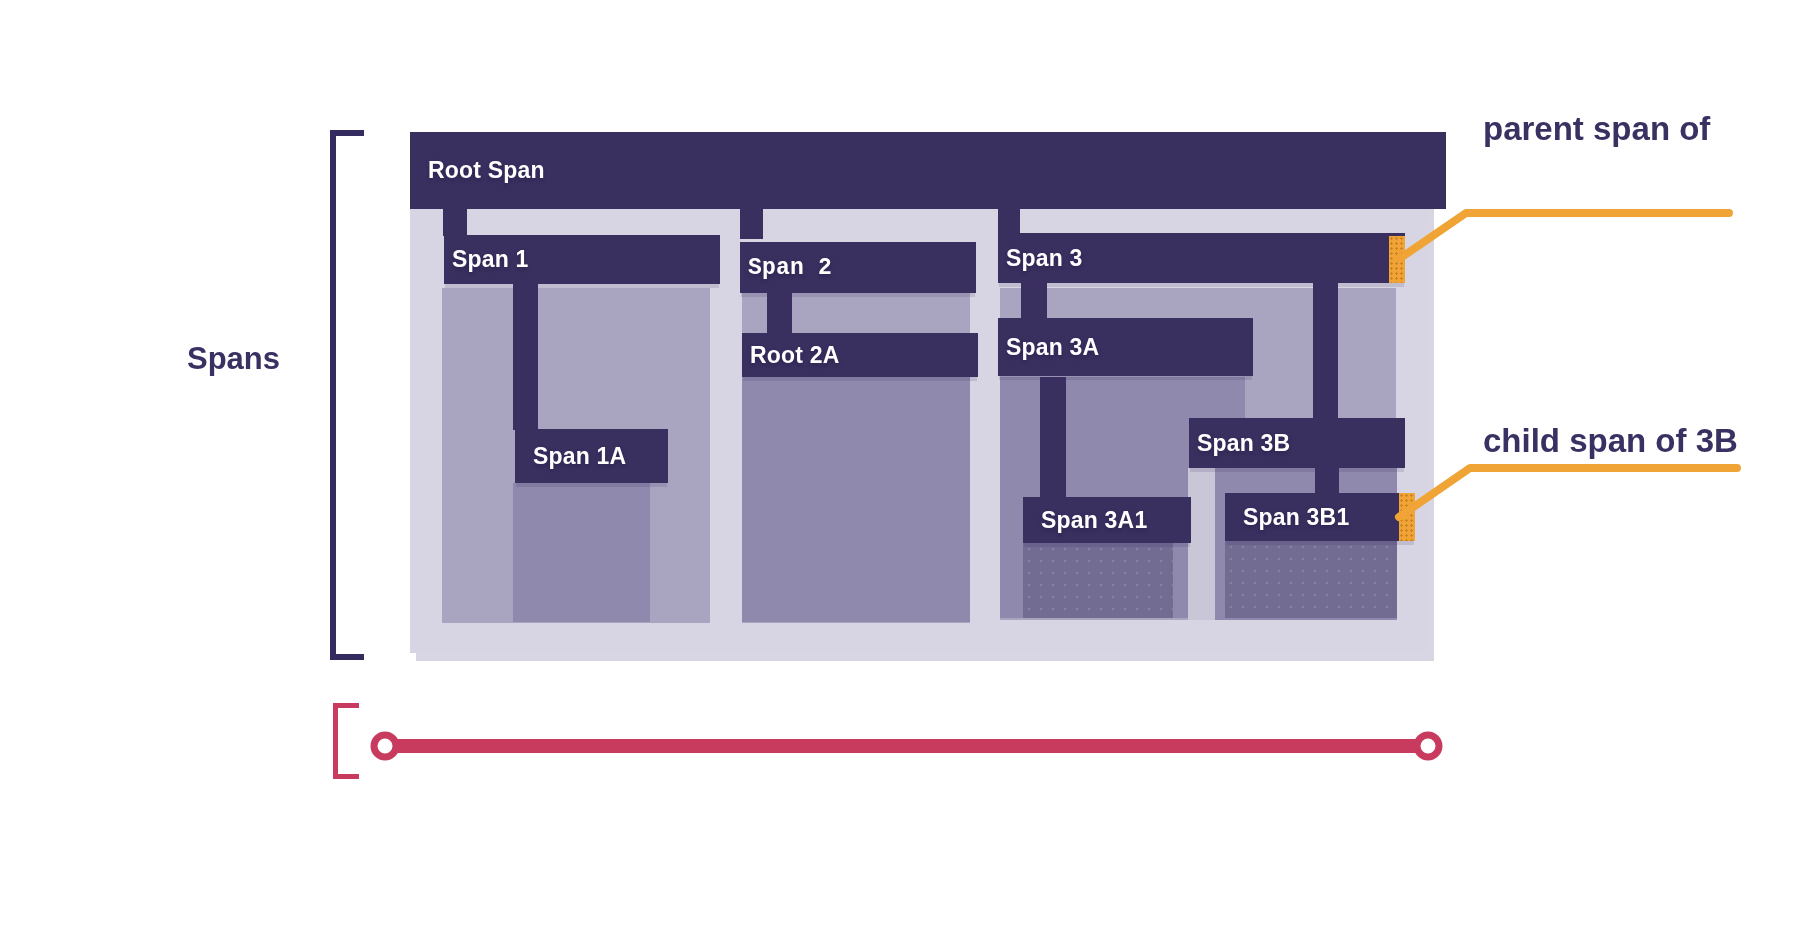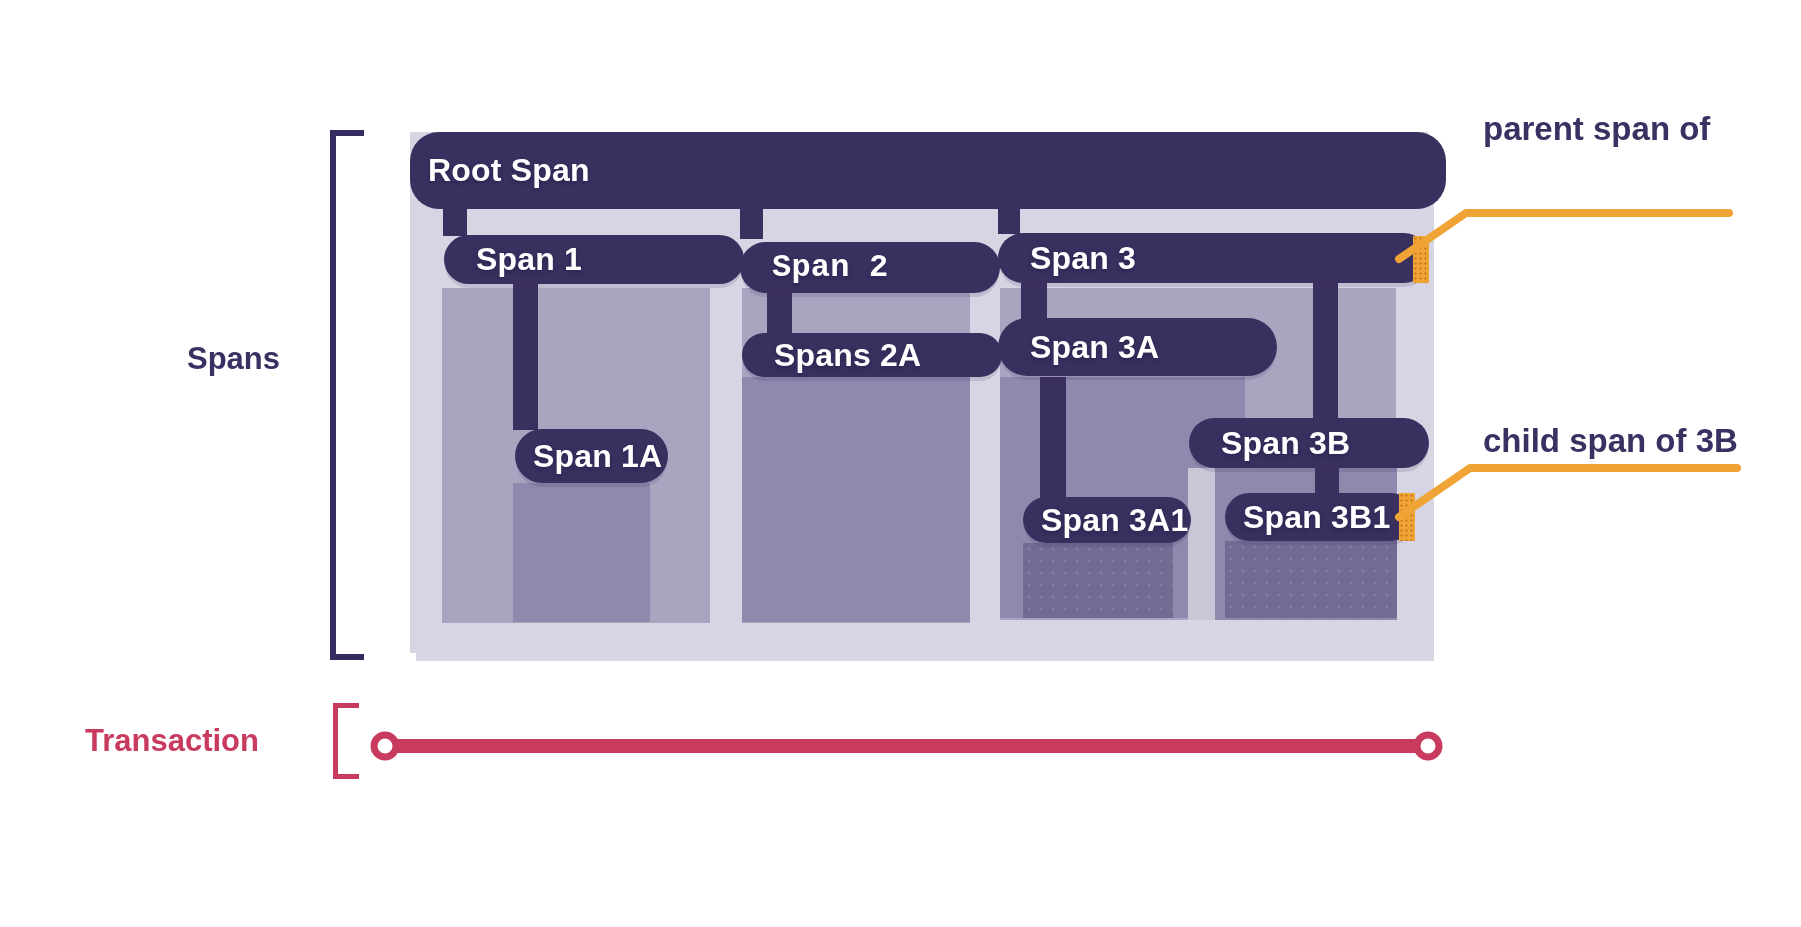--- a/index.html
+++ b/index.html
@@ -16,28 +16,27 @@
   .panel-deep{background:var(--deep);}
   .panel-deepest{
     background-color:var(--deepest);
     background-image:radial-gradient(circle, rgba(225,220,240,0.18) 1.5px, transparent 1.6px);
     background-size:12px 12px;
   }
   .panel-strip{background:var(--strip);}
   .bar{
     background:var(--bar);
     display:flex;align-items:center;
-    color:#ffffff;font-weight:700;font-size:32px;letter-spacing:0.2px;
+    color:#ffffff;font-weight:700;font-size:23px;letter-spacing:0.2px;
     box-shadow:0 5px 0 -1px rgba(58,48,99,0.15);
     text-shadow:0 2px 4px rgba(20,12,50,0.35);
     white-space:nowrap;
-    border-radius:29px;
   }
   .bar.pl18{padding-left:18px;}
-  .bar.pl24{padding-left:32px;}
+  .bar.pl24{padding-left:8px;}
   .conn{background:var(--bar);}
   .tab{
     position:absolute;
     background-color:var(--orange);
     background-image:radial-gradient(circle, rgba(150,75,5,0.38) 1.2px, transparent 1.3px);
     background-size:5px 5px;
   }
   .side-label{color:var(--labelnavy);font-weight:700;font-size:31px;line-height:42px;white-space:nowrap;}
   .side-label.red{color:var(--red);}
   .annotation{color:var(--labelnavy);font-weight:700;font-size:33px;line-height:41px;white-space:nowrap;}
@@ -54,21 +53,20 @@
   svg.overlay{position:absolute;left:0;top:0;pointer-events:none;}
 </style>
 </head>
 <body>
 
 <div class="canvas">
 
   <div class="abs side-label" style="left:187px;top:338px;">Spans</div>
   <div class="abs bracket-navy" style="left:330px;top:130px;width:28px;height:518px;"></div>
 
-  <div class="abs side-label red" style="left:85px;top:720px;">Transaction</div>
   <div class="abs bracket-red" style="left:333px;top:703px;width:21px;height:66px;"></div>
 
   <div class="abs panel-container" style="left:410px;top:132px;width:1018px;height:521px;"></div>
 
   <div class="abs panel-mid" style="left:442px;top:288px;width:268px;height:335px;"></div>
   <div class="abs panel-mid" style="left:742px;top:288px;width:228px;height:335px;"></div>
   <div class="abs panel-mid" style="left:1000px;top:288px;width:396px;height:332px;"></div>
 
   <div class="abs panel-deep" style="left:513px;top:483px;width:137px;height:139px;"></div>
   <div class="abs panel-deep" style="left:742px;top:377px;width:228px;height:245px;"></div>
@@ -97,21 +95,21 @@
     <span>Span 1</span>
   </div>
   <div class="abs bar pl18" style="left:515px;top:429px;width:135px;height:54px;">
     <span>Span 1A</span>
   </div>
 
   <div class="abs bar pl24" style="left:740px;top:242px;width:228px;height:51px;font-family:Liberation Mono, monospace;">
     <span>Span 2</span>
   </div>
   <div class="abs bar pl24" style="left:742px;top:333px;width:228px;height:44px;">
-    <span>Spans 2A</span>
+    <span>Root 2A</span>
   </div>
 
   <div class="abs bar pl24" style="left:998px;top:233px;width:399px;height:50px;">
     <span>Span 3</span>
     <span class="tab" style="right:0;top:3px;bottom:0;width:16px;"></span>
   </div>
   <div class="abs bar pl24" style="left:998px;top:318px;width:247px;height:58px;">
     <span>Span 3A</span>
   </div>
   <div class="abs bar pl18" style="left:1023px;top:497px;width:150px;height:46px;">

